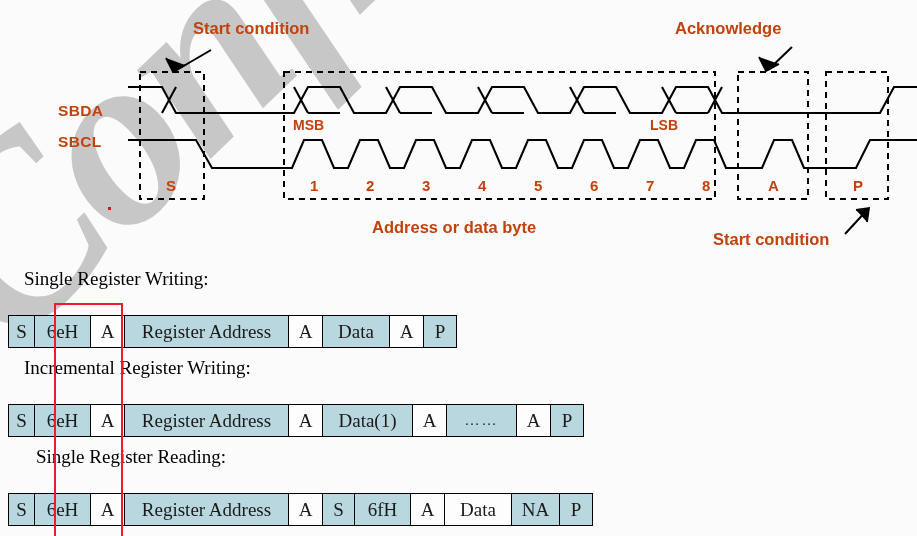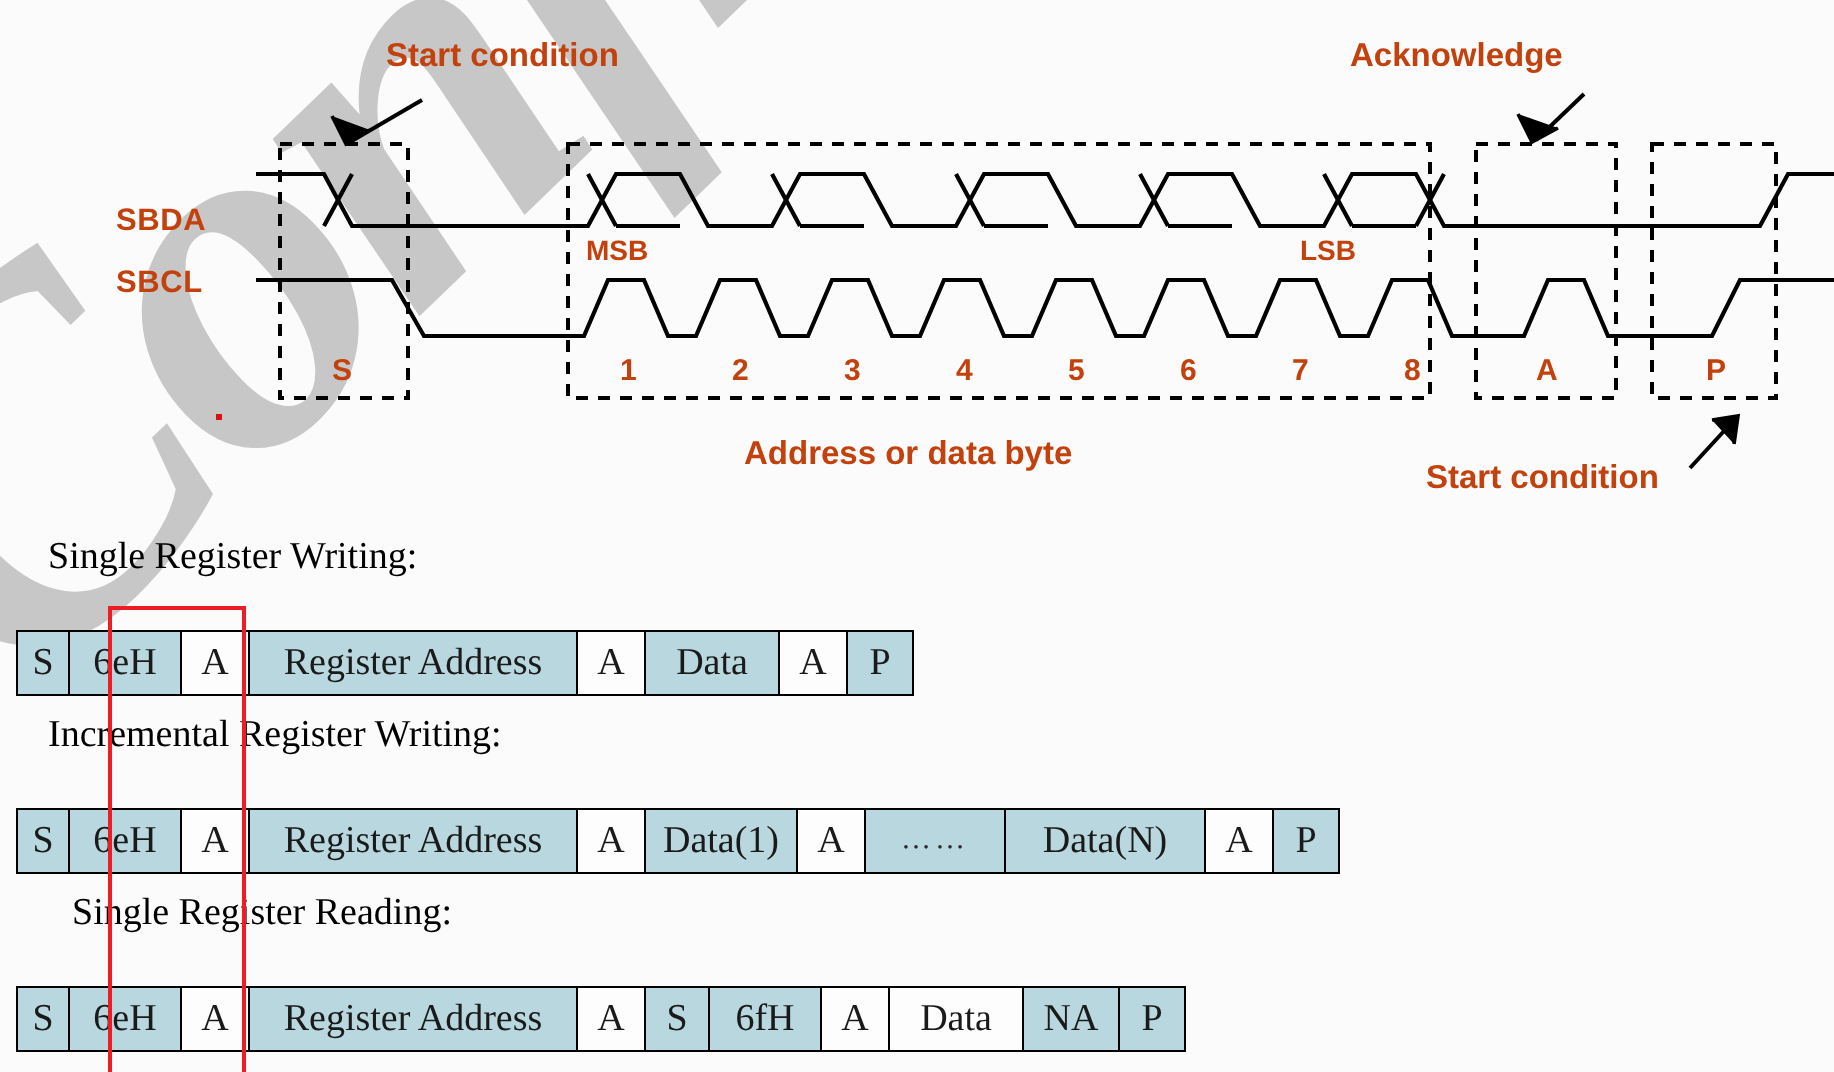--- a/index.html
+++ b/index.html
@@ -205,24 +205,23 @@
       <div class="cell blue" style="width: 32px;">P</div>
     </div>
 
   <div class="sect-title" style="left:24px;top:357px;">Incremental Register Writing:</div>
   <div class="proto" id="proto-1" style="left:8px;top:404px;height:33px;">
       <div class="cell blue" style="width: 26px;">S</div>
       <div class="cell blue" style="width: 56px;">6eH</div>
       <div class="cell white" style="width: 34px;">A</div>
       <div class="cell blue" style="width: 164px;">Register Address</div>
       <div class="cell white" style="width: 34px;">A</div>
-      <div class="cell blue" style="width: 76px;">Data(1)</div>
+      <div class="cell blue" style="width: 90px;">Data(1)</div>
       <div class="cell white" style="width: 34px;">A</div>
       <div class="cell blue dots" style="width: 70px;">……</div>
-      <div class="cell blue" style="width: 100px;">Data(N)</div>
       <div class="cell white" style="width: 34px;">A</div>
       <div class="cell blue" style="width: 32px;">P</div>
     </div>
 
   <div class="sect-title" style="left:36px;top:446px;">Single Register Reading:</div>
   <div class="proto" id="proto-2" style="left:8px;top:493px;height:33px;">
       <div class="cell blue" style="width: 26px;">S</div>
       <div class="cell blue" style="width: 56px;">6eH</div>
       <div class="cell white" style="width: 34px;">A</div>
       <div class="cell blue" style="width: 164px;">Register Address</div>

